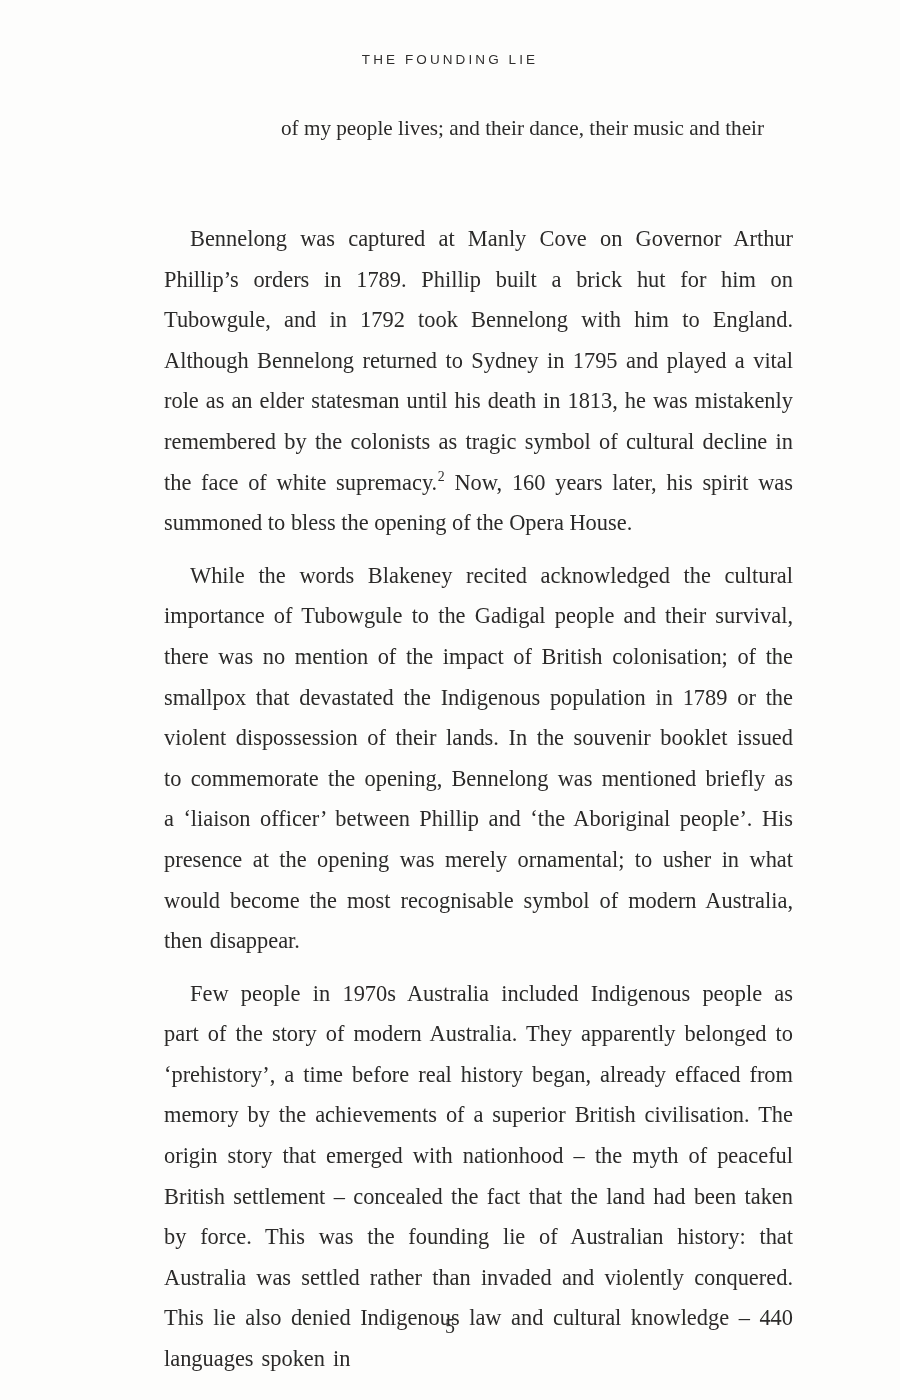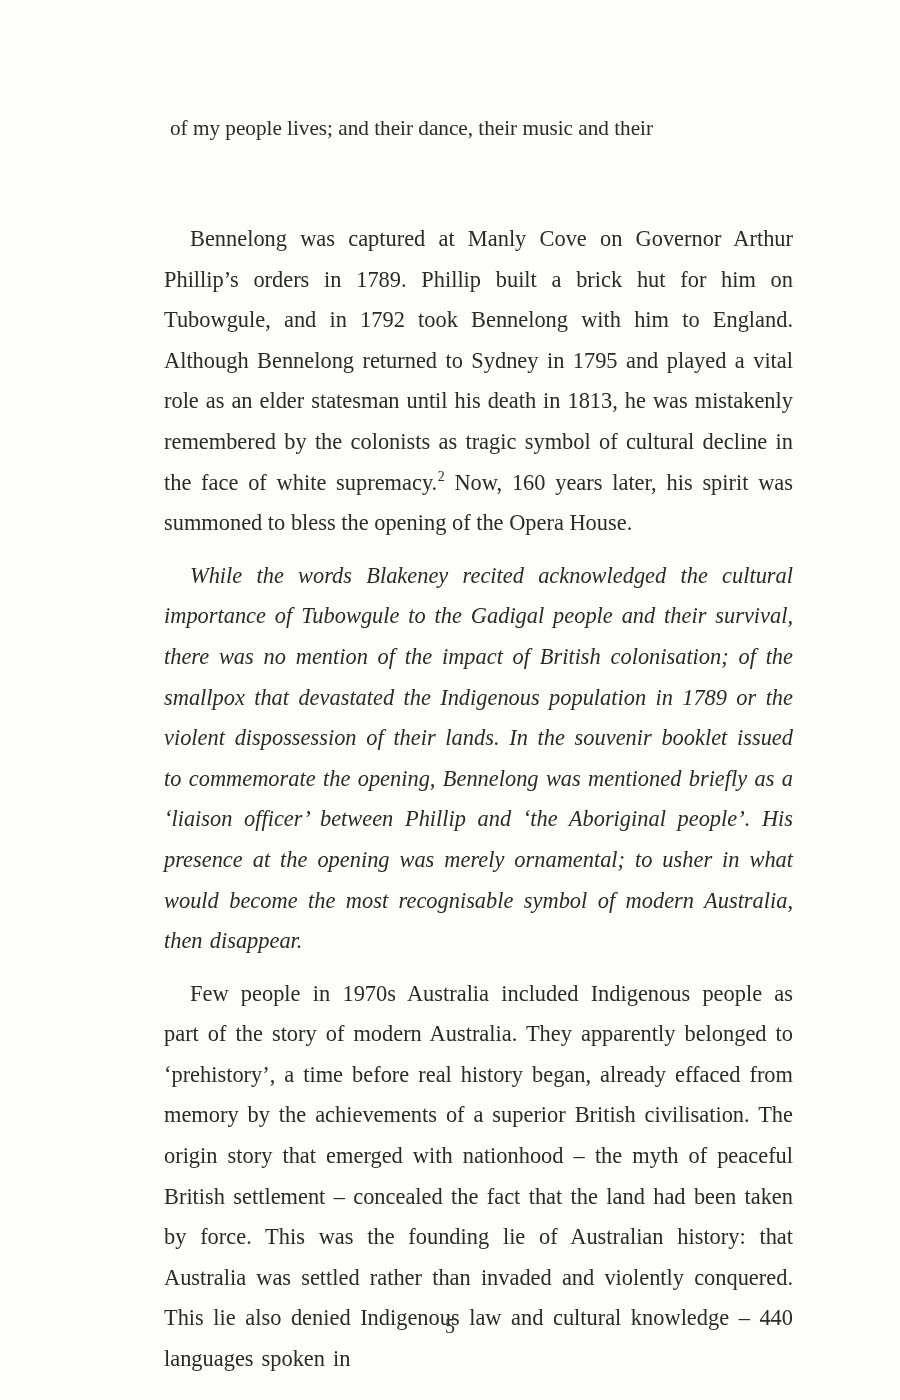--- a/index.html
+++ b/index.html
@@ -48,21 +48,21 @@
     top: 108px;
     width: 629px;
   }
 
   
   .blockquote {
     margin: 0 0 0 18px;
     width: 594px;
     font-size: 21.2px;
     line-height: 41px;
-    text-align: left;
+    text-align: right;
     color: #2b2a29;
   }
 
   
   .para {
     margin: 12px;
     width: 629px;
     font-size: 22.4px;
     line-height: 40.6px;
     text-align: justify;
@@ -76,21 +76,20 @@
   }
 
   
   .gap-after-quote {
     height: 58px;
   }
 
   
   .para.loose {
     word-spacing: 1.6px;
-    font-style: italic;
   }
 
   .para.looser {
     word-spacing: 2.4px;
   }
 
   sup.fn {
     font-size: 0.62em;
     vertical-align: super;
     line-height: 0;
@@ -107,20 +106,21 @@
     font-size: 20px;
     color: #2b2a29;
     font-family: "Liberation Serif", "DejaVu Serif", serif;
   }
 </style>
 </head>
 <body>
 
 <div class="page">
 
+  <div class="running-head">THE FOUNDING LIE</div>
 
   <div class="textblock">
 
     <div class="blockquote">
       <span>of my people lives; and their dance, their music and their</span>
       <br>
     </div>
 
     <div class="gap-after-quote"></div>
 

